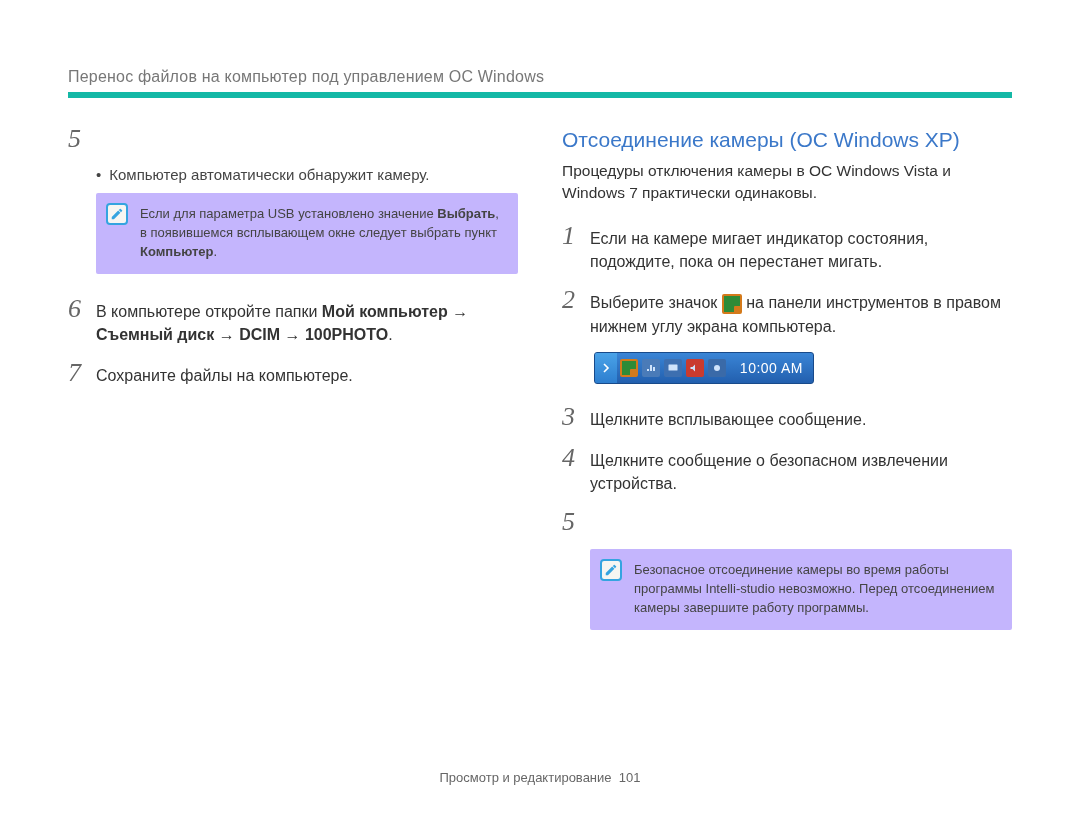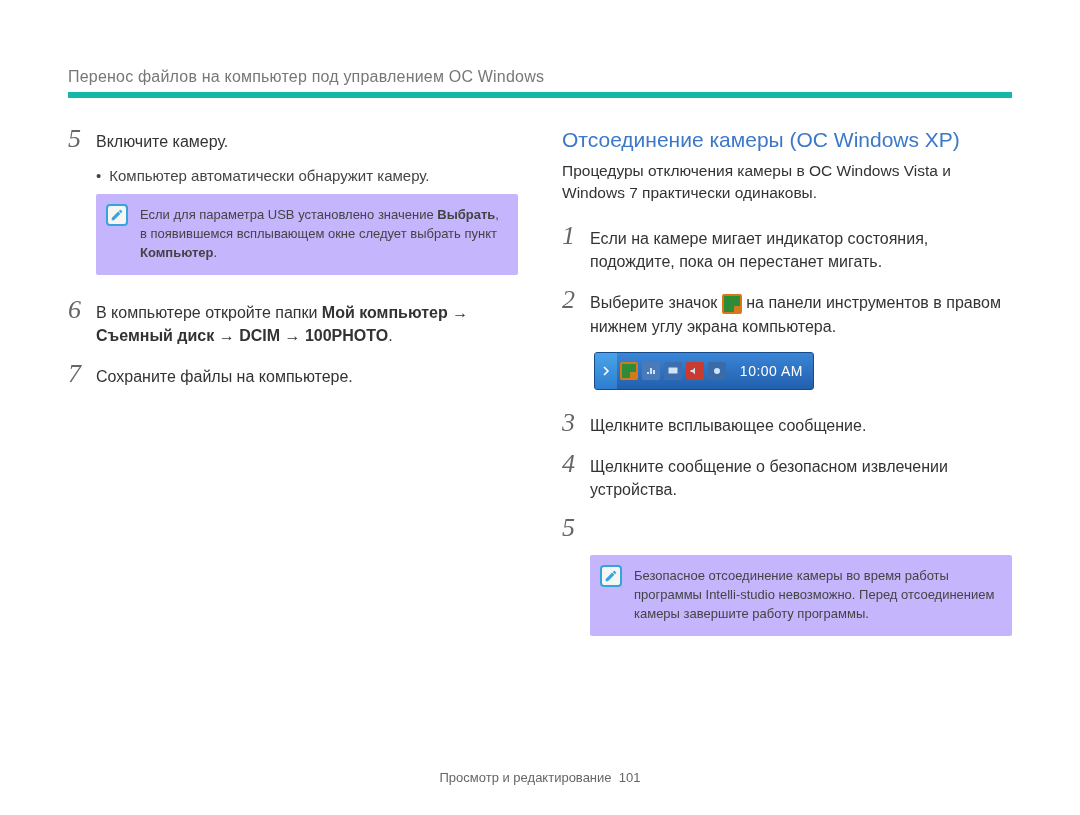--- a/index.html
+++ b/index.html
@@ -13,21 +13,21 @@
   .step-body { font-size: 16px; color: #333; line-height: 1.45; padding-top: 4px; }
   .bullet { display: flex; align-items: flex-start; margin: 6px 0 10px 28px; font-size: 15px; color: #444; }
   .bullet::before { content: "•"; margin-right: 8px; }
   .note { background: #c4b5fd; margin: 6px 0 22px 28px; padding: 12px 14px 12px 44px; position: relative; font-size: 13px; color: #444; line-height: 1.45; border-radius: 2px; }
   .note-icon { position: absolute; left: 10px; top: 10px; width: 22px; height: 22px; border: 2px solid #34a4e0; border-radius: 4px; display: flex; align-items: center; justify-content: center; color: #34a4e0; font-size: 13px; font-style: italic; font-weight: bold; background: #f6f6f2; }
   .note-icon svg { width: 14px; height: 14px; }
   .section-title { font-size: 21px; color: #3b78c9; margin: 2px 0 8px 0; font-weight: normal; }
   .intro { font-size: 15.5px; color: #333; line-height: 1.45; margin-bottom: 18px; }
   .bold { font-weight: bold; }
   .taskbar-wrap { margin: 12px 0 20px 32px; }
-  .taskbar { width: 220px; height: 38px; background: linear-gradient(#3a85d6, #225fae); border: 1px solid #184a8a; display: flex; align-items: center; position: relative; border-radius: 3px; overflow: hidden; }
+  .taskbar { width: 220px; height: 32px; background: linear-gradient(#3a85d6, #225fae); border: 1px solid #184a8a; display: flex; align-items: center; position: relative; border-radius: 3px; overflow: hidden; }
   .start-chevron { width: 22px; height: 100%; background: linear-gradient(#4aa3e8, #2d7ecf); display: flex; align-items: center; justify-content: center; color: #fff; font-size: 14px; }
   .tray { display: flex; align-items: center; gap: 4px; padding: 0 3px; }
   .tray-icon { width: 18px; height: 18px; border-radius: 2px; display: flex; align-items: center; justify-content: center; font-size: 11px; }
   .tray-icon.hw { background: #2e8b37; border: 2px solid #d47a1b; position: relative; }
   .tray-icon.hw::after { content: ""; position: absolute; right: -1px; bottom: -1px; width: 7px; height: 7px; background: #d47a1b; border-radius: 1px; }
   .tray-icon.net { background: #4a7bb8; }
   .tray-icon.vol { background: #3a6aa8; }
   .tray-icon.red { background: #c93b2f; }
   .tray-icon.mon { background: #3d6fb0; }
   .clock { margin-left: auto; color: #fff; font-size: 14px; padding: 0 10px; letter-spacing: 0.5px; font-family: Tahoma, Arial, sans-serif; }
@@ -41,21 +41,20 @@
 
 <div class="page">
   <div class="header">Перенос файлов на компьютер под управлением ОС Windows</div>
 
   <div class="cols">
 
     <div class="col col-left">
 
       <div class="step">
         <div class="step-num">5</div>
-        <div class="step-body">Включите камеру.</div>
       </div>
       <div class="bullet">
         <span>Компьютер автоматически обнаружит камеру.</span>
       </div>
 
       <div class="note">
         <div class="note-icon">
           <svg viewBox="0 0 24 24">
               <path fill="#34a4e0" d="M3 17.25V21h3.75L17.81 9.94l-3.75-3.75L3 17.25zM20.71 7.04a1 1 0 0 0 0-1.41l-2.34-2.34a1 1 0 0 0-1.41 0l-1.83 1.83 3.75 3.75 1.83-1.83z"></path>
             </svg>

